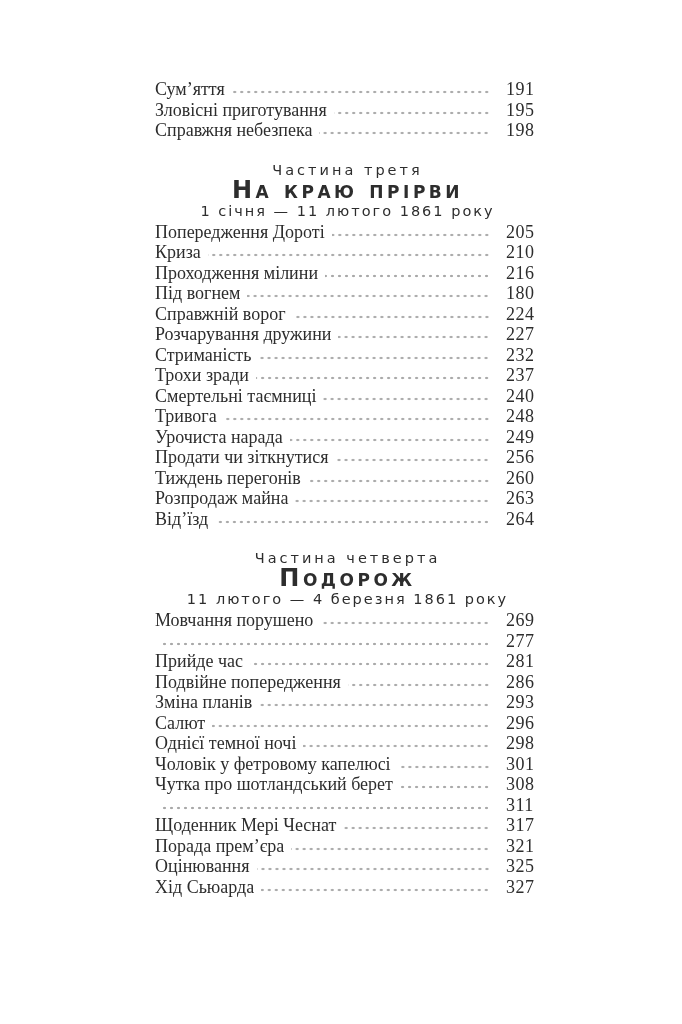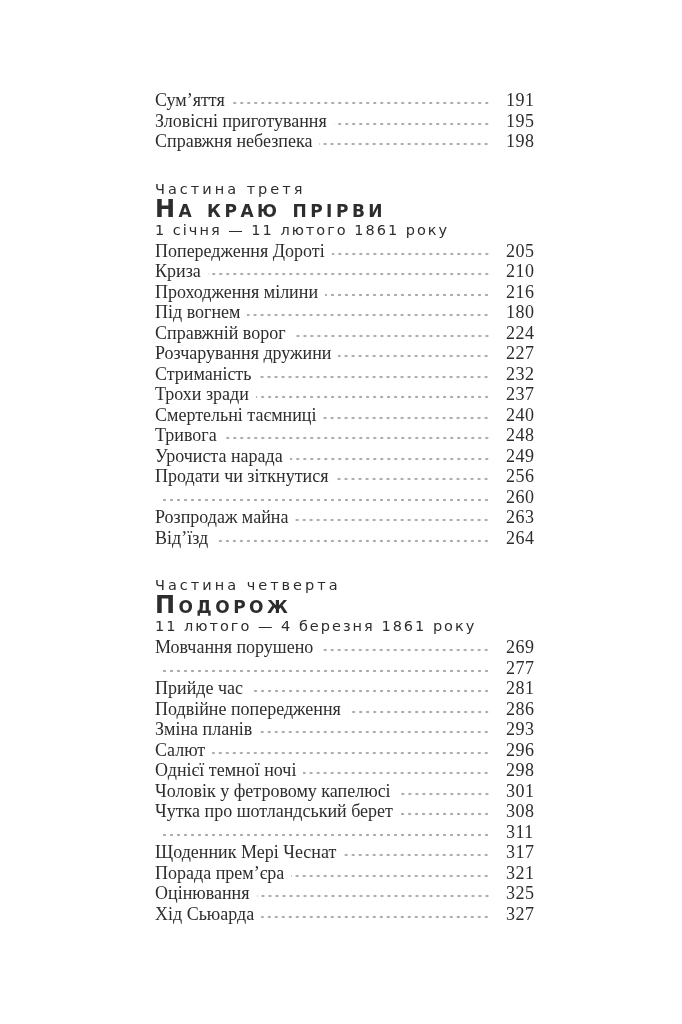--- a/index.html
+++ b/index.html
@@ -11,21 +11,21 @@
     height: 1024px;
     background: var(--page-bg, #ffffff);
     color: var(--text-color, #2d2d2d);
     font-family: "Liberation Serif", serif;
     position: relative;
     overflow: hidden;
   }
   .toc {
     position: absolute;
     left: 155px;
-    top: 90px;
+    top: 79px;
     width: 385px;
   }
   
   .row {
     display: flex;
     align-items: baseline;
     height: 20.5px;
     line-height: 20.5px;
     font-size: 18px;
   }
@@ -45,23 +45,23 @@
   }
   .row .num {
     flex: 0 0 34px;
     width: 34px;
     text-align: left;
     white-space: nowrap;
     letter-spacing: 0.5px;
   }
   
   .section-heading {
-    text-align: left;
+    text-align: center;
     font-family: "DejaVu Sans", sans-serif;
-    margin: 27px 0 0 0;
+    margin: 19px 0 0 0;
   }
   .section-heading .part {
     font-size: 14.5px;
     line-height: 20px;
     letter-spacing: 3px;
   }
   .section-heading .sec-title {
     font-size: 24px;
     line-height: 21px;
     font-weight: bold;
@@ -152,20 +152,21 @@
     <span class="title">Урочиста нарада</span>
     <span class="leader"></span>
     <span class="num">249</span>
   </div>
     <div class="row">
     <span class="title">Продати чи зіткнутися</span>
     <span class="leader"></span>
     <span class="num">256</span>
   </div>
     <div class="row">
+    <span class="title">Тиждень перегонів</span>
     <span class="leader"></span>
     <span class="num">260</span>
   </div>
     <div class="row">
     <span class="title">Розпродаж майна</span>
     <span class="leader"></span>
     <span class="num">263</span>
   </div>
     <div class="row">
     <span class="title">Від’їзд</span>

